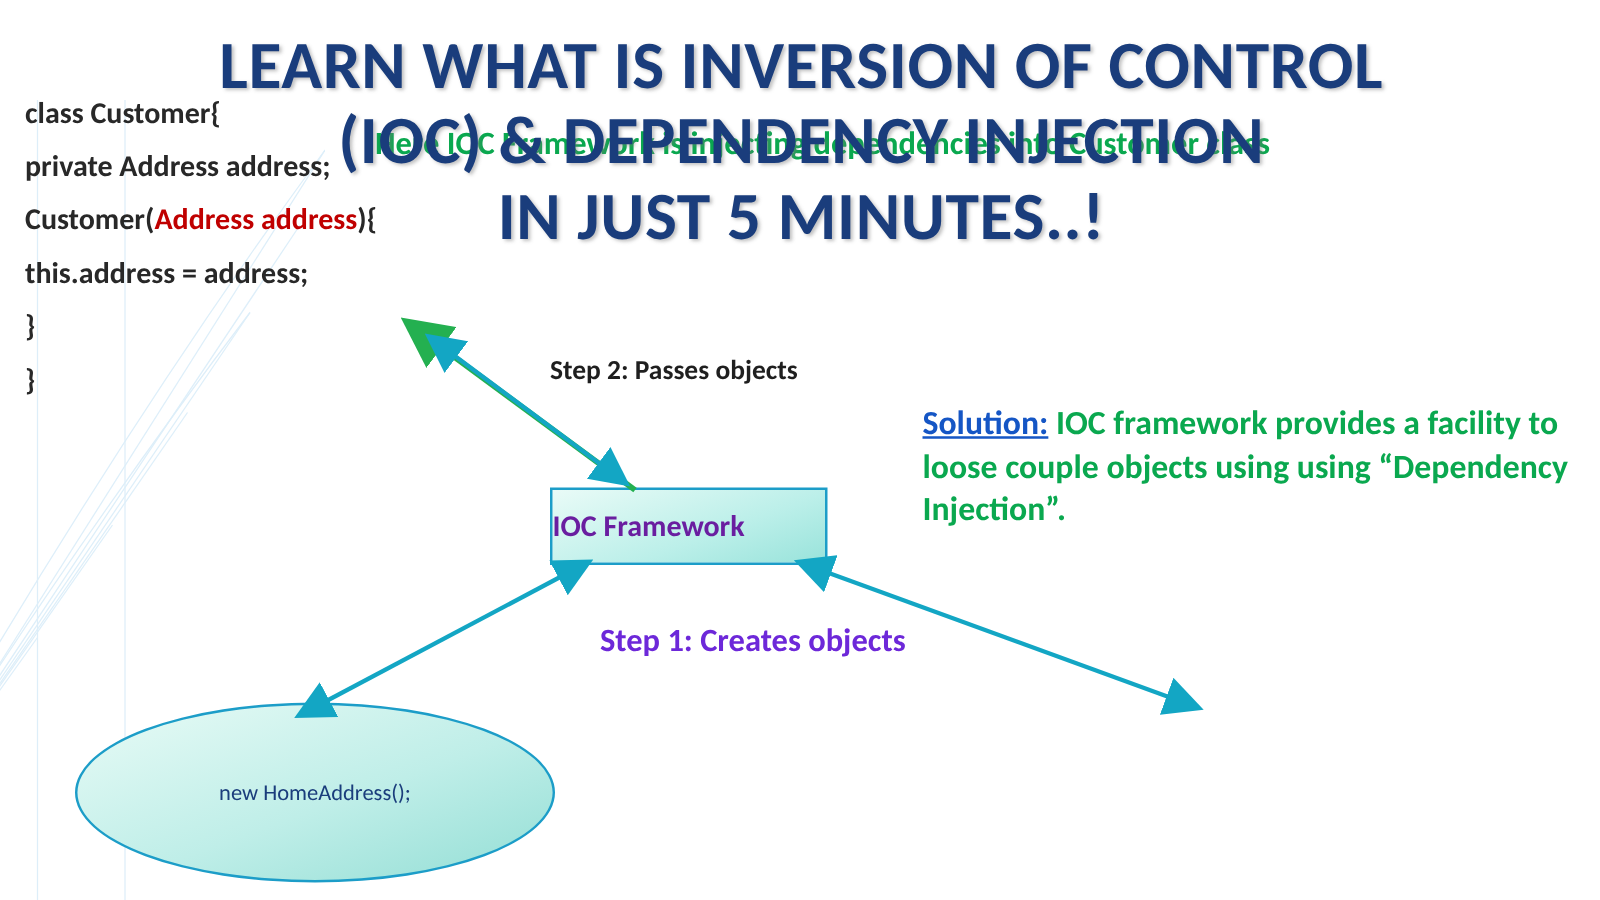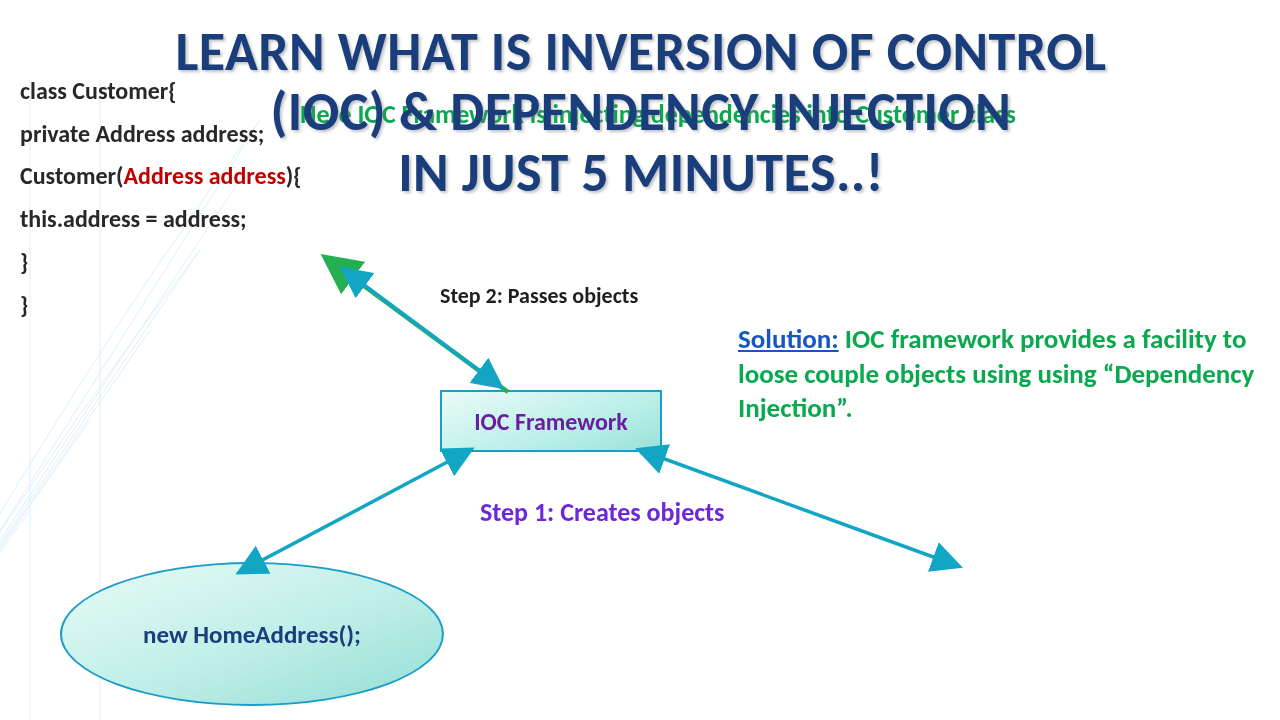--- a/index.html
+++ b/index.html
@@ -104,38 +104,38 @@
   .ioc-box {
     position: absolute;
     left: 440px;
     top: 390px;
     width: 218px;
     height: 58px;
     background: linear-gradient(160deg, #e9fbf7 0%, #bbefe9 60%, #99e3db 100%);
     border: 2px solid #1c9dc8;
     display: flex;
     align-items: center;
-    justify-content: center;
+    justify-content: flex-start;
     font-size: 24px;
     font-weight: 700;
     color: #6a1ea0;
   }
   
   .ellipse {
     position: absolute;
     width: 380px;
     height: 140px;
     border: 2px solid #1c9dc8;
     border-radius: 50%;
     background: linear-gradient(160deg, #e8fbf6 0%, #bfeee8 55%, #93ded5 100%);
     display: flex;
     align-items: center;
     justify-content: center;
-    font-size: 25px;
-    font-weight: 700;
+    font-size: 18px;
+    font-weight: 400;
     color: #1a3d7c;
   }
   .ell-left  { left: 60px;  top: 562px; }
   .ell-right { left: 822px; top: 558px; }
   
   svg.arrows {
     position: absolute;
     left: 0; top: 0;
     width: 1280px;
     height: 720px;

